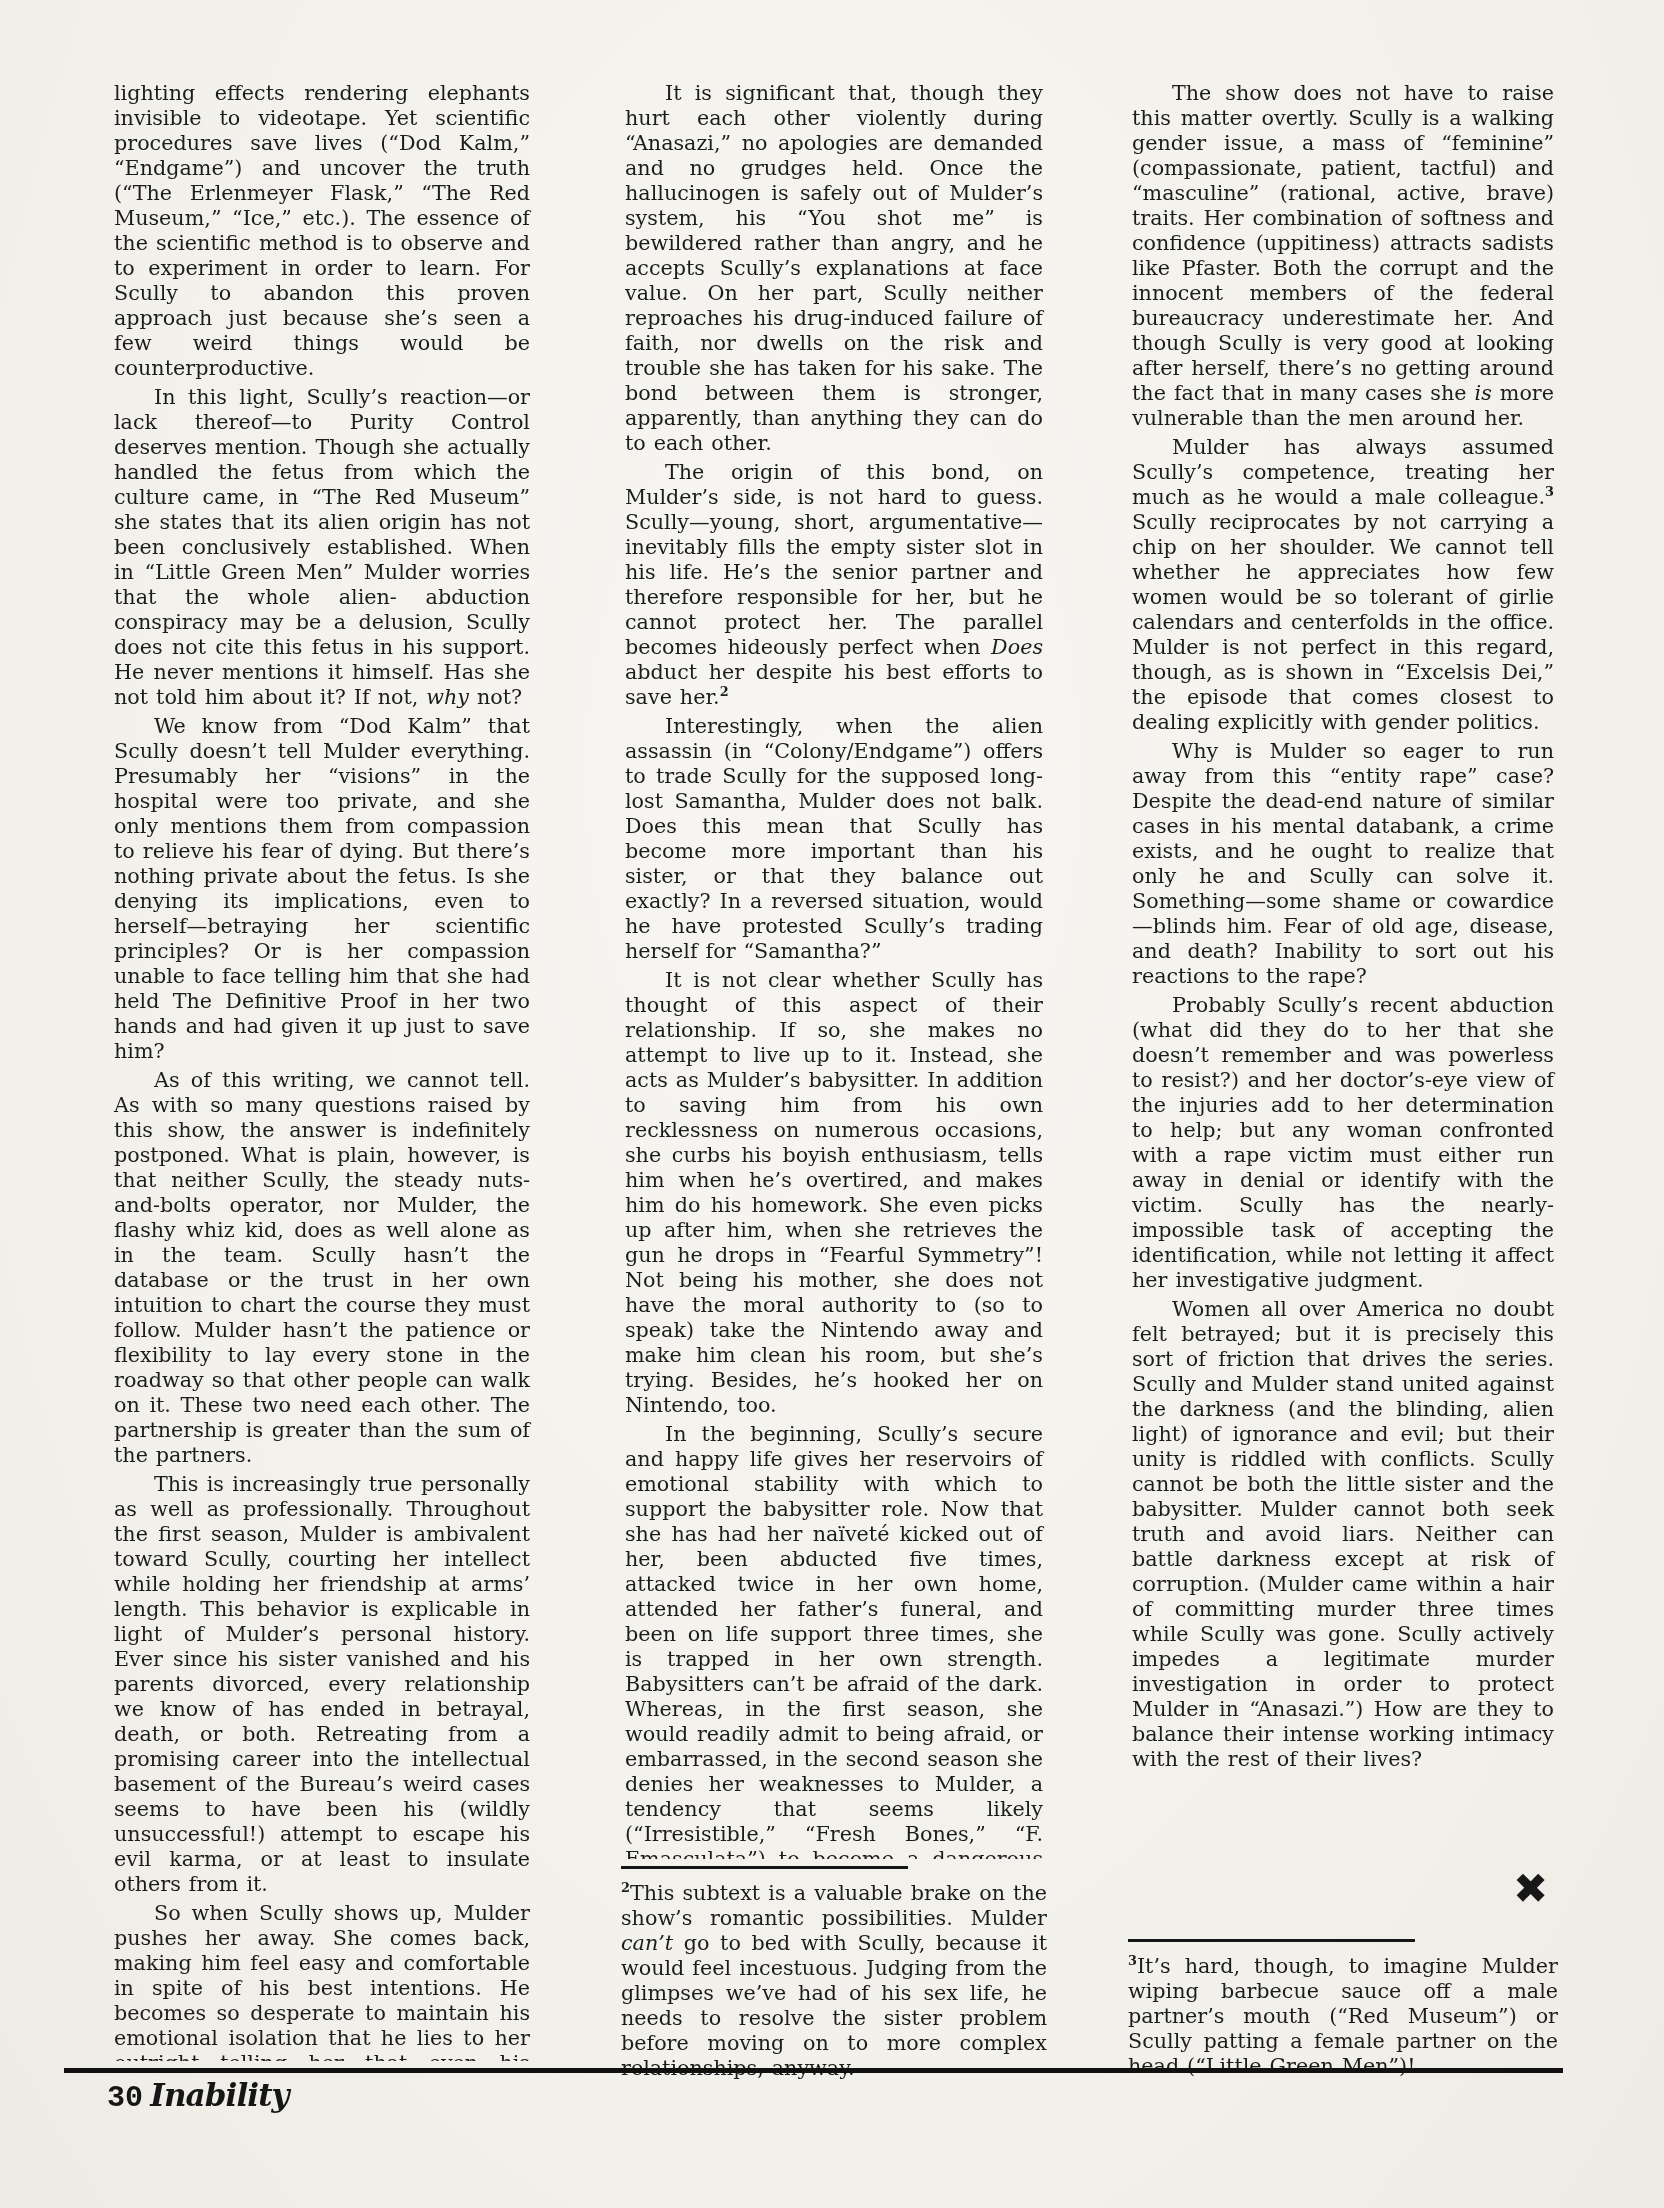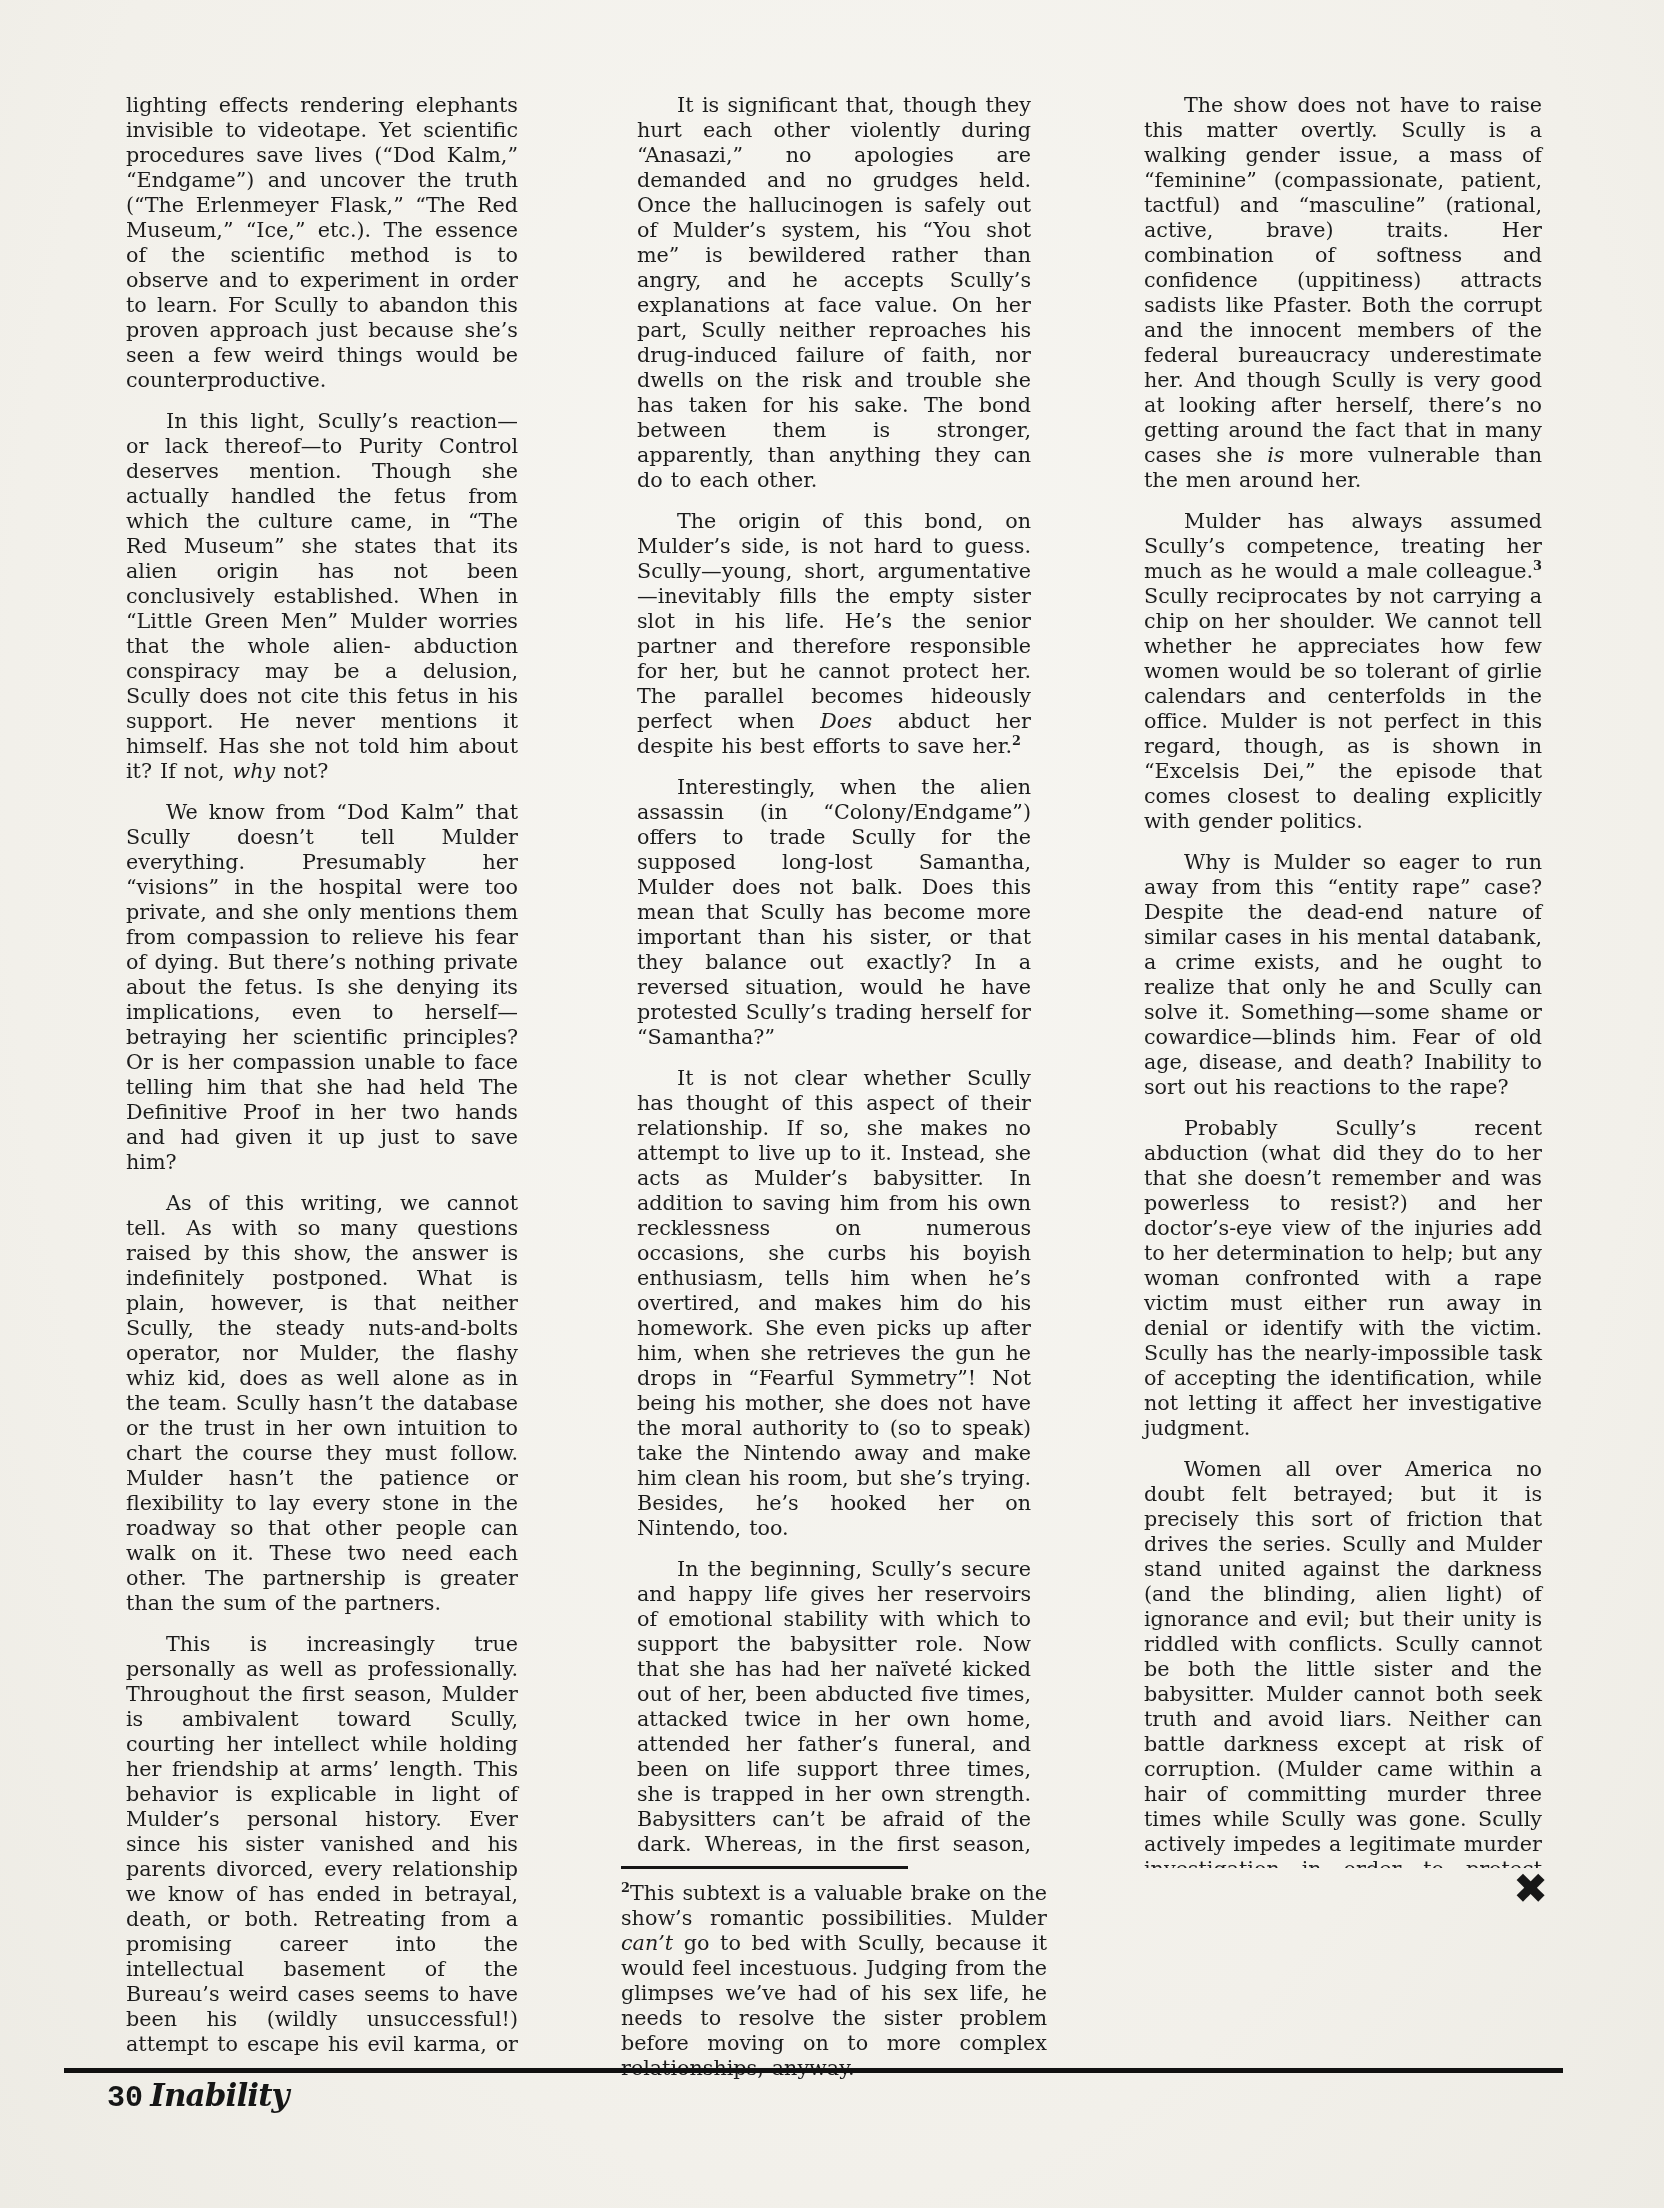--- a/index.html
+++ b/index.html
@@ -14,21 +14,21 @@
   .col {
     position:absolute; top:77px;
     text-align:justify;
     font-size:20.7px; line-height:25px;
     word-spacing:1.4px;
     overflow:hidden;
   }
   .col-left   { left:110px;  width:424px; height:1984px; }
   .col-middle { left:621px;  width:426px; height:1782px; }
   .col-right  { left:1128px; width:430px; height:1791px; }
-  .para { margin:16px; }
+  .para { margin:4px; }
   .para.indent { text-indent:40px; }
   .para.flush  { text-indent:0; }
   sup { font-size:62%; vertical-align:super; line-height:0; font-weight:bold; }
   .footnote {
     position:absolute;
     text-align:justify;
     font-size:20.7px; line-height:25px;
     word-spacing:1.4px;
   }
   .fn-2 { left:621px; top:1866px; width:426px; }
@@ -87,20 +87,24 @@
       <p class="para indent">Why is Mulder so eager to run away from this “entity rape” case? Despite the dead-end nature of similar cases in his mental databank, a crime exists, and he ought to realize that only he and Scully can solve it.  Something—some shame or cowardice—blinds him.  Fear of old age, disease, and death?  Inability to sort out his reactions to the rape?</p>
       <p class="para indent">Probably Scully’s recent abduction (what did they do to her that she doesn’t remember and was powerless to resist?) and her doctor’s-eye view of the injuries add to her determination to help; but any woman confronted with a rape victim must either run away in denial or identify with the victim.  Scully has the nearly-impossible task of accepting the identification, while not letting it affect her investigative judgment.</p>
       <p class="para indent">Women all over America no doubt felt betrayed; but it is precisely this sort of friction that drives the series.  Scully and Mulder stand united against the darkness (and the blinding, alien light) of ignorance and evil; but their unity is riddled with conflicts.  Scully cannot be both the little sister and the babysitter.  Mulder cannot both seek truth and avoid liars.  Neither can battle darkness except at risk of corruption.  (Mulder came within a hair of committing murder three times while Scully was gone.  Scully actively impedes a legitimate murder investigation in order to protect Mulder in “Anasazi.”)  How are they to balance their intense working intimacy with the rest of their lives?</p>
     </div>
 
   <div class="footnote fn-2">
     <div class="fn-rule"></div>
     <p class="fn-text"><sup>2</sup>This subtext is a valuable brake on the show’s romantic possibilities.  Mulder <i>can’t</i> go to bed with Scully, because it would feel incestuous.  Judging from the glimpses we’ve had of his sex life, he needs to resolve the sister problem before moving on to more complex relationships, anyway.</p>
   </div>
 
+  <div class="footnote fn-3">
+    <div class="fn-rule"></div>
+    <p class="fn-text"><sup>3</sup>It’s hard, though, to imagine Mulder wiping barbecue sauce off a male partner’s mouth (“Red Museum”) or Scully patting a female partner on the head (“Little Green Men”)!</p>
+  </div>
 
   <div class="end-mark">✖</div>
 
   <div class="footer-rule"></div>
 
   <div class="footer">
     <span class="page-num">30</span><span class="mag-name">Inability</span>
   </div>
 
 </div>

